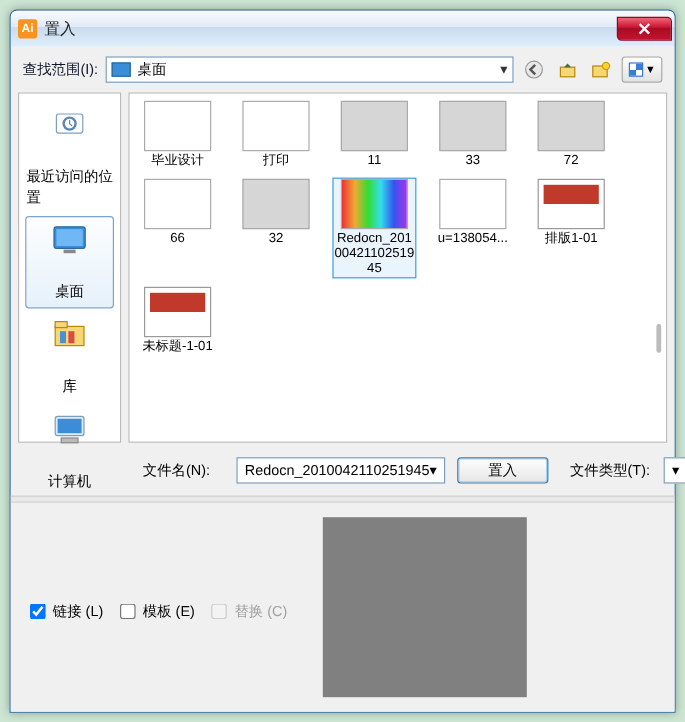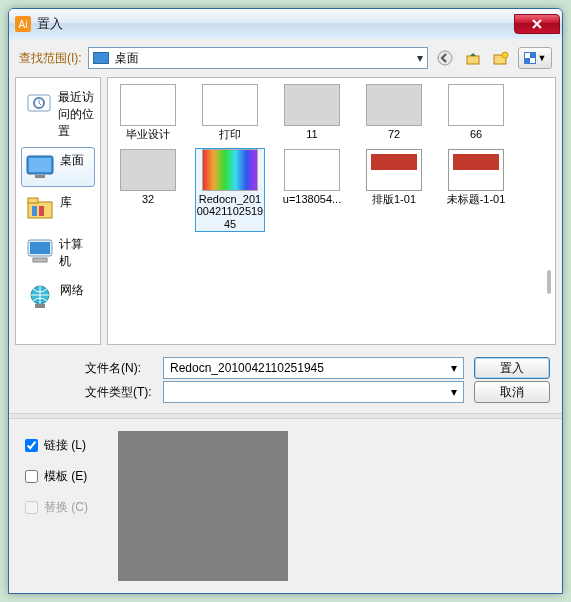--- a/index.html
+++ b/index.html
@@ -1,57 +1,57 @@
 <!DOCTYPE html>
 <html><head>
 <meta charset="utf-8">
 <style>
 *{box-sizing:border-box;margin:0;padding:0;font-family:"Microsoft YaHei","SimSun",sans-serif;font-size:12px}
 body{background:#cde6d4;width:571px;height:602px;overflow:hidden}
 .window{position:absolute;left:8px;top:8px;width:555px;height:586px;background:#fff;border:1px solid #2a6aa0;border-radius:6px 6px 0 0;box-shadow:0 0 8px rgba(0,0,0,.3)}
 .titlebar{height:30px;background:linear-gradient(#f9fbfd,#dfeaf6 45%,#c9dbee 46%,#dfeefb);border-radius:5px 5px 0 0;display:flex;align-items:center;padding:0 2px 0 6px}
-.titlebar .ai{width:16px;height:16px;background:#f7931e;color:#fff;font-size:10px;font-weight:normal;display:flex;align-items:center;justify-content:center;margin-right:6px;border-radius:2px}
+.titlebar .ai{width:16px;height:16px;background:#f7931e;color:#fff;font-size:10px;font-weight:bold;display:flex;align-items:center;justify-content:center;margin-right:6px;border-radius:2px}
 .titlebar .title{flex:1;color:#1a1a1a;font-size:13px}
 .titlebar .close{width:46px;height:20px;background:linear-gradient(#e67,#c8102e 45%,#a50d22 46%,#c8102e);border:1px solid #8a0a1c;border-radius:0 4px 0 4px;color:#fff;display:flex;align-items:center;justify-content:center;cursor:pointer}
 .body{height:calc(100% - 30px);background:#f0f0f0;display:flex;flex-direction:column}
 .toprow{display:flex;align-items:center;padding:8px 10px;gap:6px}
-.lbl{color:#a16207}
+.lbl{color:#0f172a}
 .combo{flex:1;height:22px;border:1px solid #7a9ebd;background:#fff;display:flex;align-items:center;padding:0 4px;gap:6px}
 .combo .deskico{width:16px;height:12px;background:#3b8dd8;border:1px solid #2a6aa0}
 .combo .arrow{margin-left:auto;color:#333}
 .iconbtn{width:22px;height:22px;display:flex;align-items:center;justify-content:center;color:#666;background:#f3f3f3;border:1px solid #ccc;border-radius:3px;cursor:pointer}
 .iconbtn.noborder{background:none;border:none}
 .viewbtn{width:34px;height:22px;border:1px solid #aaa;background:linear-gradient(#fdfdfd,#e3e3e3);border-radius:3px;display:flex;align-items:center;justify-content:center;gap:2px;cursor:pointer}
 .viewbtn .grid{width:12px;height:12px;background:conic-gradient(#3a7bd5 0 25%,#fff 0 50%,#3a7bd5 0 75%,#fff 0);border:1px solid #3a7bd5}
 .main{flex:1;display:flex;padding:0 6px 6px 6px;gap:6px;min-height:0}
 .places{width:86px;background:#fff;border:1px solid #bcbcbc;display:flex;flex-direction:column;align-items:center;padding-top:6px;gap:2px}
-.place{width:74px;padding:4px 0;display:flex;gap:2px;cursor:pointer;border:1px solid transparent}
+.place{width:74px;padding:4px 0;display:flex;flex-direction:column;align-items:center;gap:20px;cursor:pointer;border:1px solid transparent}
 .place.sel{background:linear-gradient(#fdfefe,#e5f1fb);border:1px solid #7da2ce;border-radius:3px}
 .place .pico{width:36px;height:30px;display:flex;align-items:center;justify-content:center}
 .pico svg{width:34px;height:30px}
 .filepane{flex:1;background:#fff;border:1px solid #bcbcbc;position:relative;overflow:hidden}
 .filegrid{padding:6px;display:flex;flex-wrap:wrap;align-content:flex-start;gap:8px 14px}
 .item{width:68px;display:flex;flex-direction:column;align-items:center;text-align:center;cursor:pointer}
 .item.sel{outline:1px solid #3a9be0;background:#eaf4fd}
 .thumb{width:56px;height:42px;background:#d6d6d6;border:1px solid #aaa;margin-bottom:2px;position:relative;overflow:hidden}
 .thumb.rainbow{background:linear-gradient(90deg,#e33,#ea3,#3d3,#3de,#35e,#a3e);}
 .thumb.white{background:#fff}
 .thumb.doc{background:#fff;border:1px solid #999}
 .thumb.doc::after{content:"";position:absolute;left:4px;right:4px;top:4px;height:16px;background:#c0392b}
 .item .cap{font-size:11px;word-break:break-all;line-height:1.15;max-height:3.5em;overflow:hidden}
-.bottomctrls{padding:6px 12px 10px 76px;display:flex;flex-direction:column;gap:2px}
+.bottomctrls{padding:6px 12px 10px 110px;display:flex;flex-direction:row;gap:18px}
 .row{display:flex;align-items:center;gap:10px}
 .row .flbl{width:68px}
 .row .field{flex:1;height:22px;border:1px solid #7a9ebd;background:#fff;display:flex;align-items:center;padding:0 6px}
 .row .field .arrow{margin-left:auto}
 .btn{width:76px;height:22px;border:1px solid #8a8a8a;background:linear-gradient(#fefefe,#e6e6e6);border-radius:3px;display:flex;align-items:center;justify-content:center;cursor:pointer}
 .btn.primary{border:1px solid #3c7fb1;box-shadow:0 0 0 1px #a3d3f5 inset}
 .divider{height:6px;background:#e8e8e8;border-top:1px solid #d0d0d0;border-bottom:1px solid #d0d0d0}
 .lower{flex:0 0 auto;display:flex;padding:12px 16px;gap:30px;background:#f0f0f0}
-.checks{display:flex;flex-direction:column;gap:14px;padding-top:6px}
+.checks{display:flex;gap:14px;padding-top:6px}
 .chk{display:flex;align-items:center;gap:6px;cursor:pointer}
 .chk input{width:13px;height:13px}
 .chk.disabled{color:#a0a0a0}
 .preview{width:170px;height:150px;background:#808080}
 .sidegrip{position:absolute;right:2px;top:44px;width:6px;height:296px;background:transparent}
 .sidegrip::after{content:"";position:absolute;top:50%;width:4px;height:24px;background:#bbb;border-radius:2px}
 </style>
 </head>
 <body>
 
@@ -158,20 +158,24 @@
               <div class="thumb white"></div>
               <div class="cap">毕业设计</div>
             </div>
             <div class="item">
               <div class="thumb white"></div>
               <div class="cap">打印</div>
             </div>
             <div class="item">
               <div class="thumb gray"></div>
               <div class="cap">11</div>
+            </div>
+            <div class="item">
+              <div class="thumb gray"></div>
+              <div class="cap">33</div>
             </div>
             <div class="item">
               <div class="thumb gray"></div>
               <div class="cap">72</div>
             </div>
             <div class="item">
               <div class="thumb white"></div>
               <div class="cap">66</div>
             </div>
             <div class="item">

